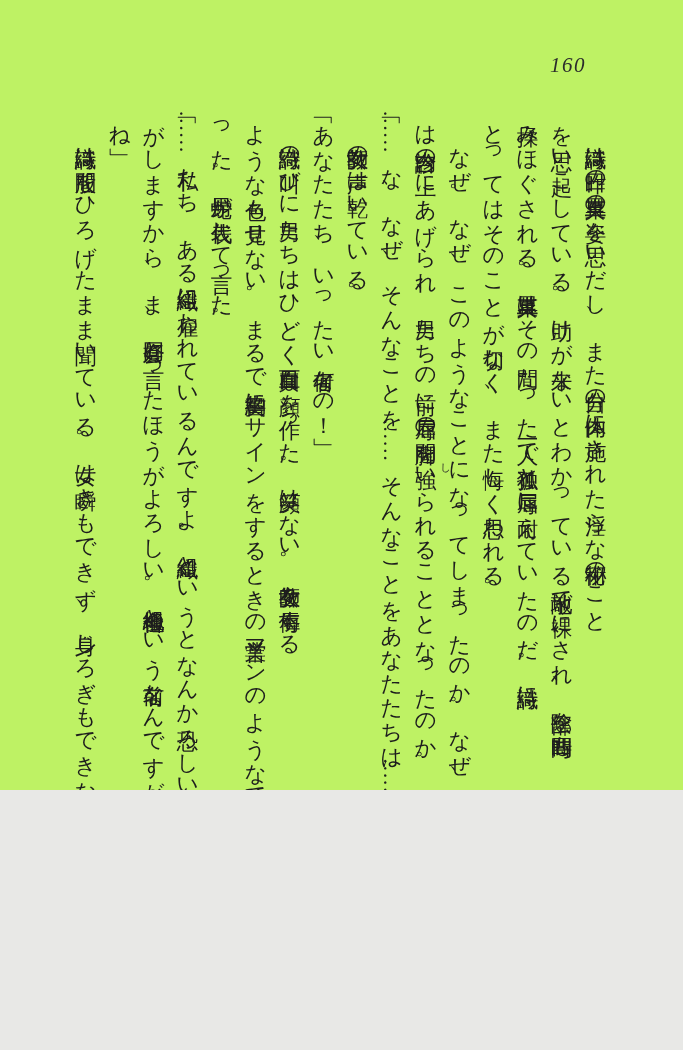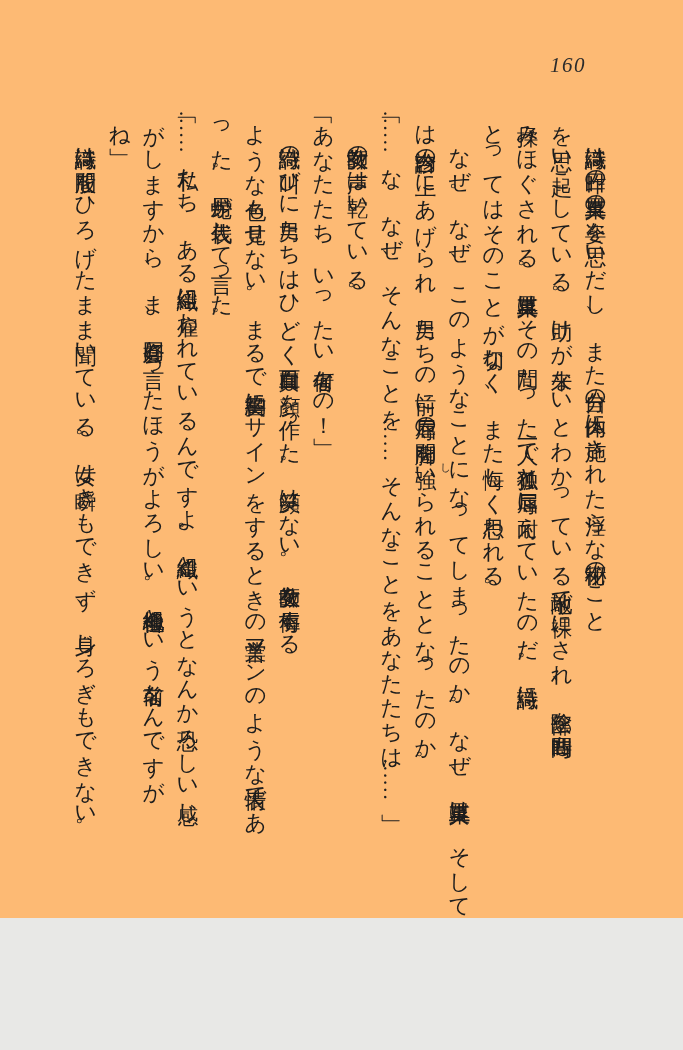--- a/index.html
+++ b/index.html
@@ -3,22 +3,22 @@
 <meta charset="utf-8">
 <style>
   html, body {
     margin: 0;
     padding: 0;
     background: #e8e8e6;
   }
   .page {
     position: relative;
     width: 683px;
-    height: 918px;
-    background: #fdba74;
+    height: 790px;
+    background: #bef264;
     overflow: hidden;
     font-family: "Liberation Serif", "DejaVu Serif", serif;
   }
   .page-number {
     position: absolute;
     top: 53px;
     left: 550px;
     font-size: 21px;
     font-style: italic;
     letter-spacing: 1.5px;

